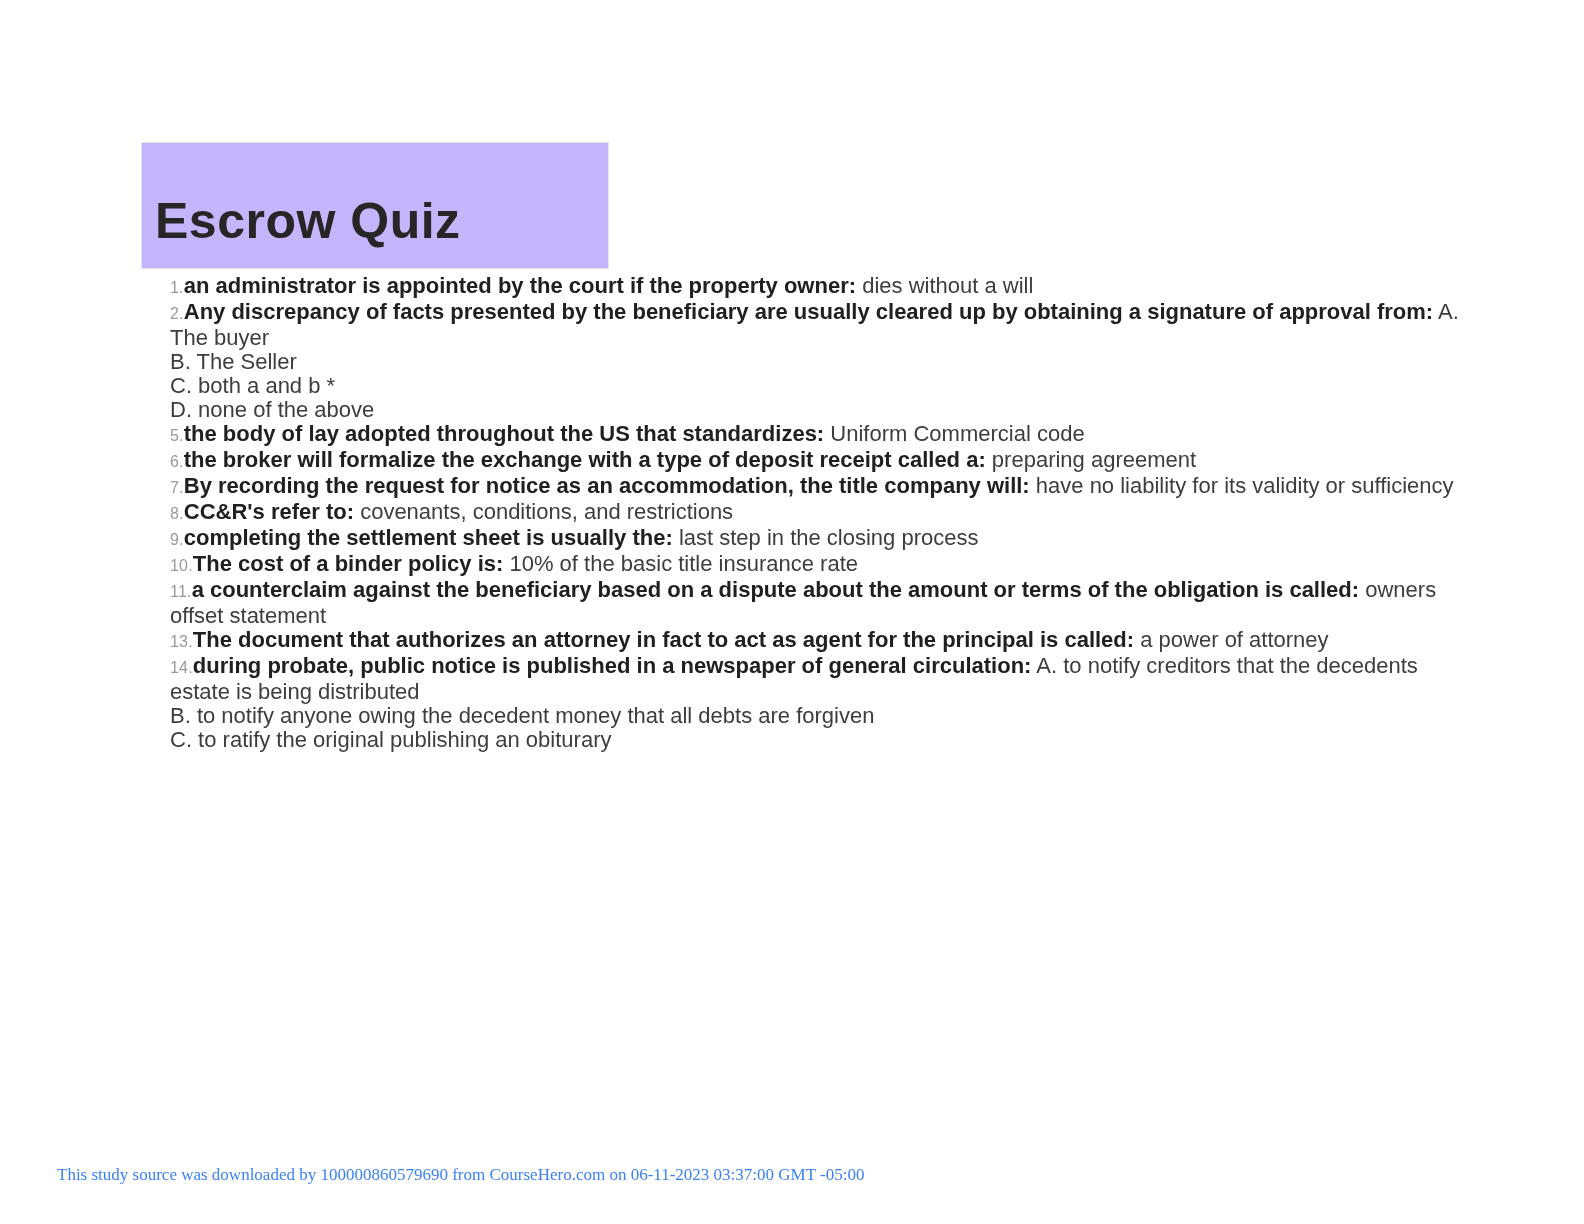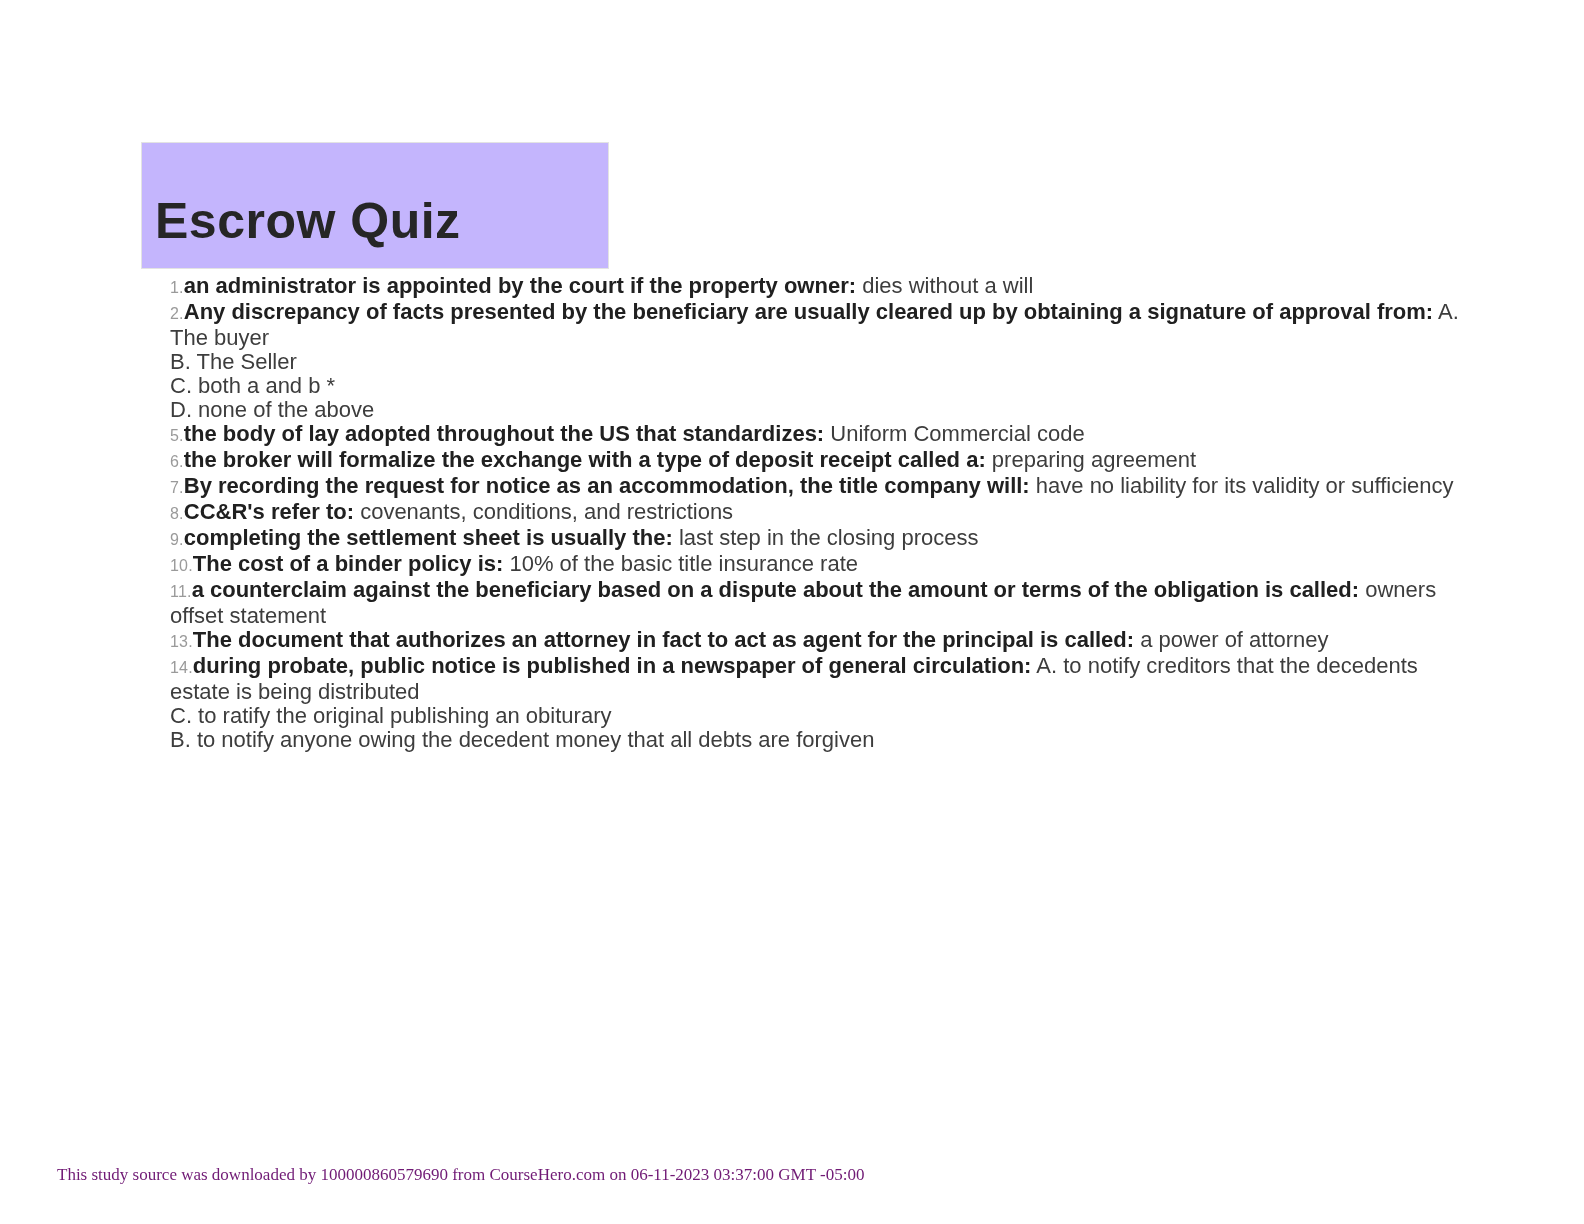--- a/index.html
+++ b/index.html
@@ -50,21 +50,21 @@
     color: #202020;
   }
   .q-answer { color: #3d3d3d; }
   .q-line { color: #3d3d3d; }
   .page-footer {
     position: absolute;
     left: 57px;
     top: 1165px;
     font-family: "Liberation Serif", serif;
     font-size: 17px;
-    color: #701a75;
+    color: #3b82f6;
     white-space: nowrap;
   }
 </style>
 </head>
 <body>
 
 <div class="title-box">
   <div class="title-text">Escrow Quiz</div>
 </div>
 
@@ -76,17 +76,17 @@
     <div class="q-line">D. none of the above</div>
     <div class="q-item"><span class="q-num">5.</span><span class="q-text">the body of lay adopted throughout the US that standardizes:</span> <span class="q-answer">Uniform Commercial code</span></div>
     <div class="q-item"><span class="q-num">6.</span><span class="q-text">the broker will formalize the exchange with a type of deposit receipt called a:</span> <span class="q-answer">preparing agreement</span></div>
     <div class="q-item"><span class="q-num">7.</span><span class="q-text">By recording the request for notice as an accommodation, the title company will:</span> <span class="q-answer">have no liability for its validity or sufficiency</span></div>
     <div class="q-item"><span class="q-num">8.</span><span class="q-text">CC&amp;R's refer to:</span> <span class="q-answer">covenants, conditions, and restrictions</span></div>
     <div class="q-item"><span class="q-num">9.</span><span class="q-text">completing the settlement sheet is usually the:</span> <span class="q-answer">last step in the closing process</span></div>
     <div class="q-item"><span class="q-num">10.</span><span class="q-text">The cost of a binder policy is:</span> <span class="q-answer">10% of the basic title insurance rate</span></div>
     <div class="q-item"><span class="q-num">11.</span><span class="q-text">a counterclaim against the beneficiary based on a dispute about the amount or terms of the obligation is called:</span> <span class="q-answer">owners offset statement</span></div>
     <div class="q-item"><span class="q-num">13.</span><span class="q-text">The document that authorizes an attorney in fact to act as agent for the principal is called:</span> <span class="q-answer">a power of attorney</span></div>
     <div class="q-item"><span class="q-num">14.</span><span class="q-text">during probate, public notice is published in a newspaper of general circulation:</span> <span class="q-answer">A. to notify creditors that the decedents estate is being distributed</span></div>
+    <div class="q-line">B. to notify anyone owing the decedent money that all debts are forgiven</div>
     <div class="q-line">C. to ratify the original publishing an obiturary</div>
-    <div class="q-line">B. to notify anyone owing the decedent money that all debts are forgiven</div>
   </div>
 
 <div class="page-footer">This study source was downloaded by 100000860579690 from CourseHero.com on 06-11-2023 03:37:00 GMT -05:00</div>
 
 </body></html>

